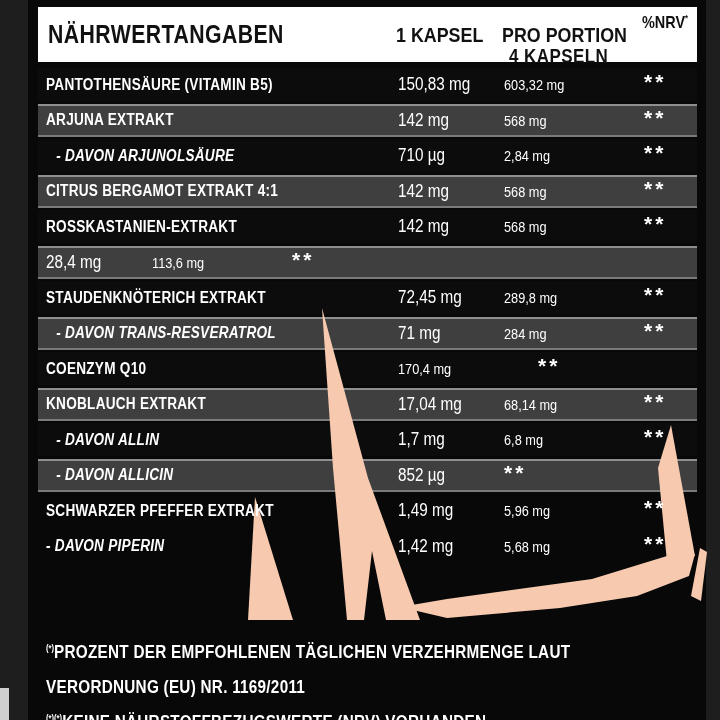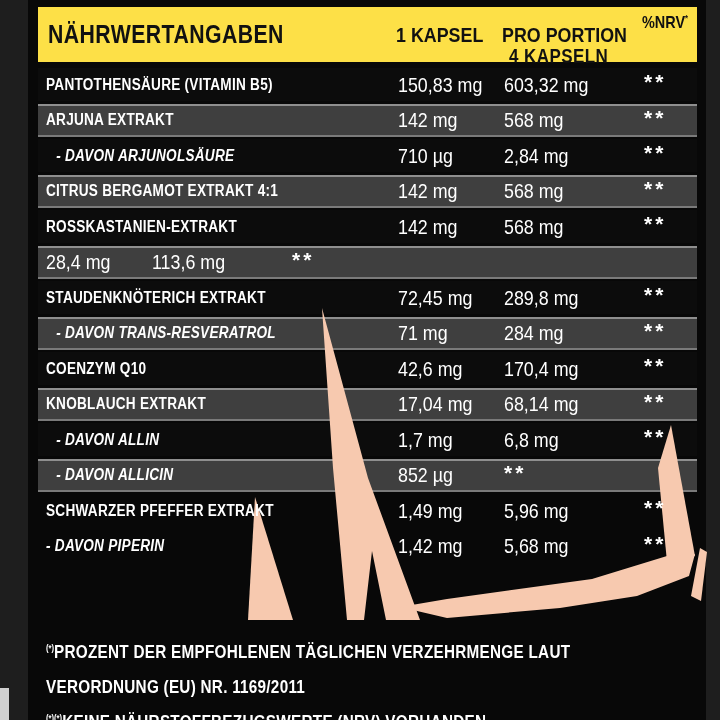--- a/index.html
+++ b/index.html
@@ -18,21 +18,21 @@
   .corner-sliver {
     position:absolute; left:0; top:688px; width:9px; height:32px;
     background:#cfcfcf; z-index:4;
   }
   
   .cz { display:inline-block; transform:scaleX(0.85); transform-origin:0 50%; white-space:nowrap; }
 
   
   .header {
     position:absolute; left:38px; top:7px; width:659px; height:55px;
-    background:#fde047; color:#111; z-index:3;
+    background:#ffffff; color:#111; z-index:3;
   }
   .h-title { position:absolute; left:10px; top:13px; font-size:25px; font-weight:700; letter-spacing:.5px; }
   .h-kapsel { position:absolute; left:358px; top:16px; font-size:21px; font-weight:700; }
   .h-portion { position:absolute; left:464px; top:16px; font-size:21px; font-weight:700; }
   .h-portion-sub { position:absolute; left:471px; top:38px; font-size:20px; font-weight:700; letter-spacing:.5px; }
   .h-nrv { position:absolute; left:604px; top:6px; font-size:17px; font-weight:700; }
   .h-nrv sup { font-size:9px; }
 
   
   .rows-geom { position:absolute; left:38px; top:68px; width:659px; }
@@ -46,22 +46,22 @@
     border-bottom:2px solid #7a7a7a;
   }
   .bar.none { background:transparent; }
 
   .shapes { position:absolute; left:0; top:0; width:720px; height:720px; z-index:2; pointer-events:none; }
 
   .trows { z-index:3; }
   .trow { display:flex; align-items:center; padding-left:8px; }
   .cell { overflow:visible; }
   .cell.label { width:352px; font-size:16px; font-weight:700; letter-spacing:.3px; }
-  .cell.v1 { width:106px; font-size:21px; font-weight:400; }
-  .cell.v2 { width:140px; font-size:21px; font-weight:400; }
+  .cell.v1 { width:106px; font-size:18px; font-weight:400; }
+  .cell.v2 { width:140px; font-size:15px; font-weight:400; }
   .cell.nrv {
     flex:1; align-self:flex-start; padding-top:3px;
     font-size:21px; font-weight:700; letter-spacing:3px; line-height:1;
   }
   .cz.sub { font-style:italic; padding-left:12px; }
   .cz.sub.flush { padding-left:0; }
 
   
   .footer { position:absolute; left:46px; top:633px; z-index:3; }
   .f-line { font-size:18px; font-weight:700; line-height:31px; letter-spacing:.3px; }
@@ -148,21 +148,20 @@
     <div class="cell nrv">**</div>
   </div>
   <div class="trow">
     <div class="cell label"><span class="cz sub">- DAVON TRANS-RESVERATROL</span></div>
     <div class="cell v1"><span class="cz">71 mg</span></div>
     <div class="cell v2"><span class="cz">284 mg</span></div>
     <div class="cell nrv">**</div>
   </div>
   <div class="trow">
     <div class="cell label"><span class="cz">COENZYM Q10</span></div>
-    <div class="cell v1"><span class="cz">42,6 mg</span></div>
     <div class="cell v2"><span class="cz">170,4 mg</span></div>
     <div class="cell nrv">**</div>
   </div>
   <div class="trow">
     <div class="cell label"><span class="cz">KNOBLAUCH EXTRAKT</span></div>
     <div class="cell v1"><span class="cz">17,04 mg</span></div>
     <div class="cell v2"><span class="cz">68,14 mg</span></div>
     <div class="cell nrv">**</div>
   </div>
   <div class="trow">

